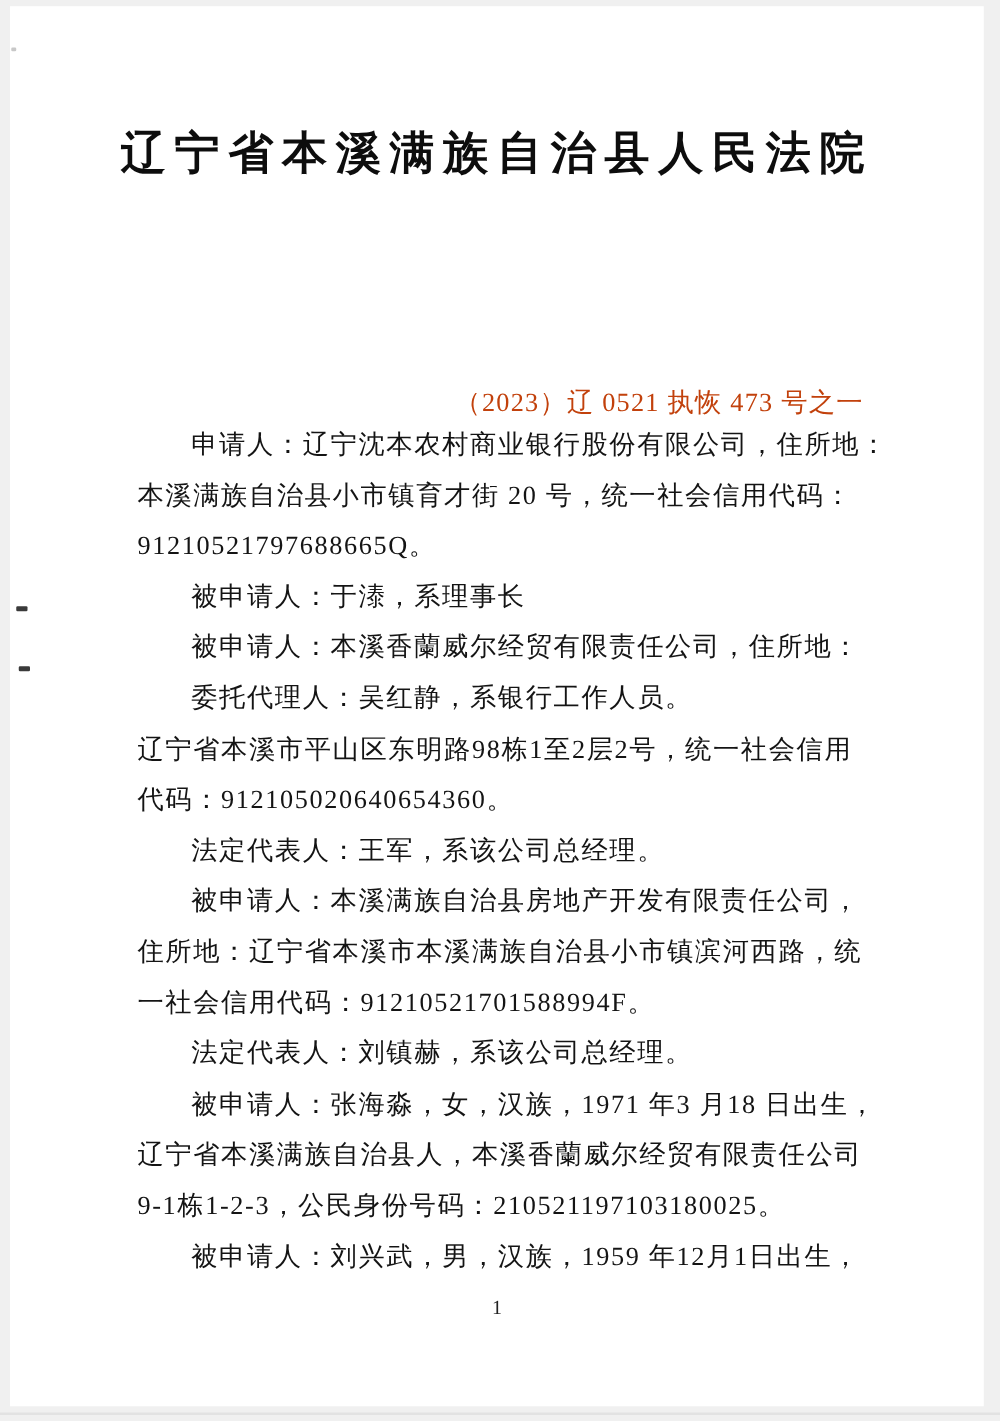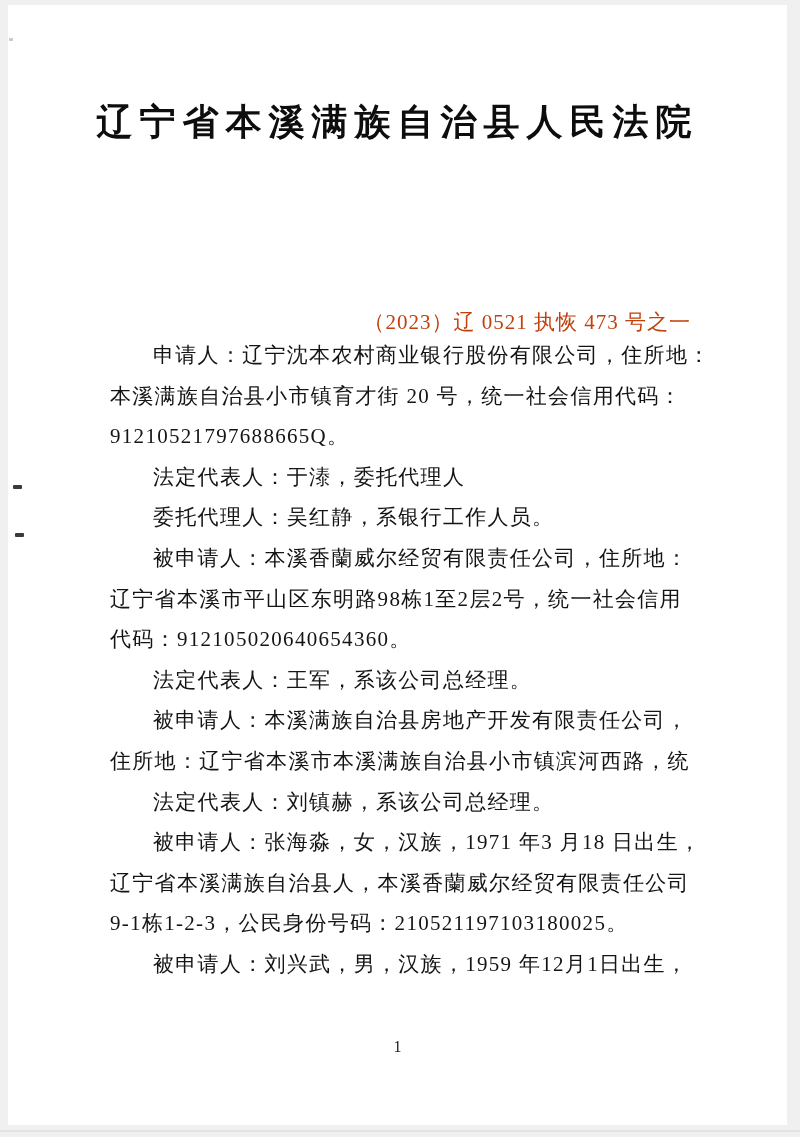--- a/index.html
+++ b/index.html
@@ -115,36 +115,37 @@
     <div class="case-number">（2023）辽 0521 执恢 473 号之一</div>
 
     <div class="body-lines">
 
         <div class="doc-line indent">申请人：辽宁沈本农村商业银行股份有限公司，住所地：</div>
 
         <div class="doc-line">本溪满族自治县小市镇育才街 20 号，统一社会信用代码：</div>
 
         <div class="doc-line">91210521797688665Q。</div>
 
-        <div class="doc-line indent">法定代表人：于溙，委托代理人</div>
+        <div class="doc-line indent">被申请人：于溙，系理事长</div>
+
+        <div class="doc-line indent">被申请人：本溪香蘭威尔经贸有限责任公司，住所地：</div>
 
         <div class="doc-line indent">委托代理人：吴红静，系银行工作人员。</div>
-
-        <div class="doc-line indent">被申请人：本溪香蘭威尔经贸有限责任公司，住所地：</div>
 
         <div class="doc-line">辽宁省本溪市平山区东明路98栋1至2层2号，统一社会信用</div>
 
         <div class="doc-line">代码：912105020640654360。</div>
 
         <div class="doc-line indent">法定代表人：王军，系该公司总经理。</div>
 
         <div class="doc-line indent">被申请人：本溪满族自治县房地产开发有限责任公司，</div>
 
         <div class="doc-line">住所地：辽宁省本溪市本溪满族自治县小市镇滨河西路，统</div>
 
+        <div class="doc-line">一社会信用代码：91210521701588994F。</div>
 
         <div class="doc-line indent">法定代表人：刘镇赫，系该公司总经理。</div>
 
         <div class="doc-line indent">被申请人：张海淼，女，汉族，1971 年3 月18 日出生，</div>
 
         <div class="doc-line">辽宁省本溪满族自治县人，本溪香蘭威尔经贸有限责任公司</div>
 
         <div class="doc-line">9-1栋1-2-3，公民身份号码：210521197103180025。</div>
 
         <div class="doc-line indent">被申请人：刘兴武，男，汉族，1959 年12月1日出生，</div>

